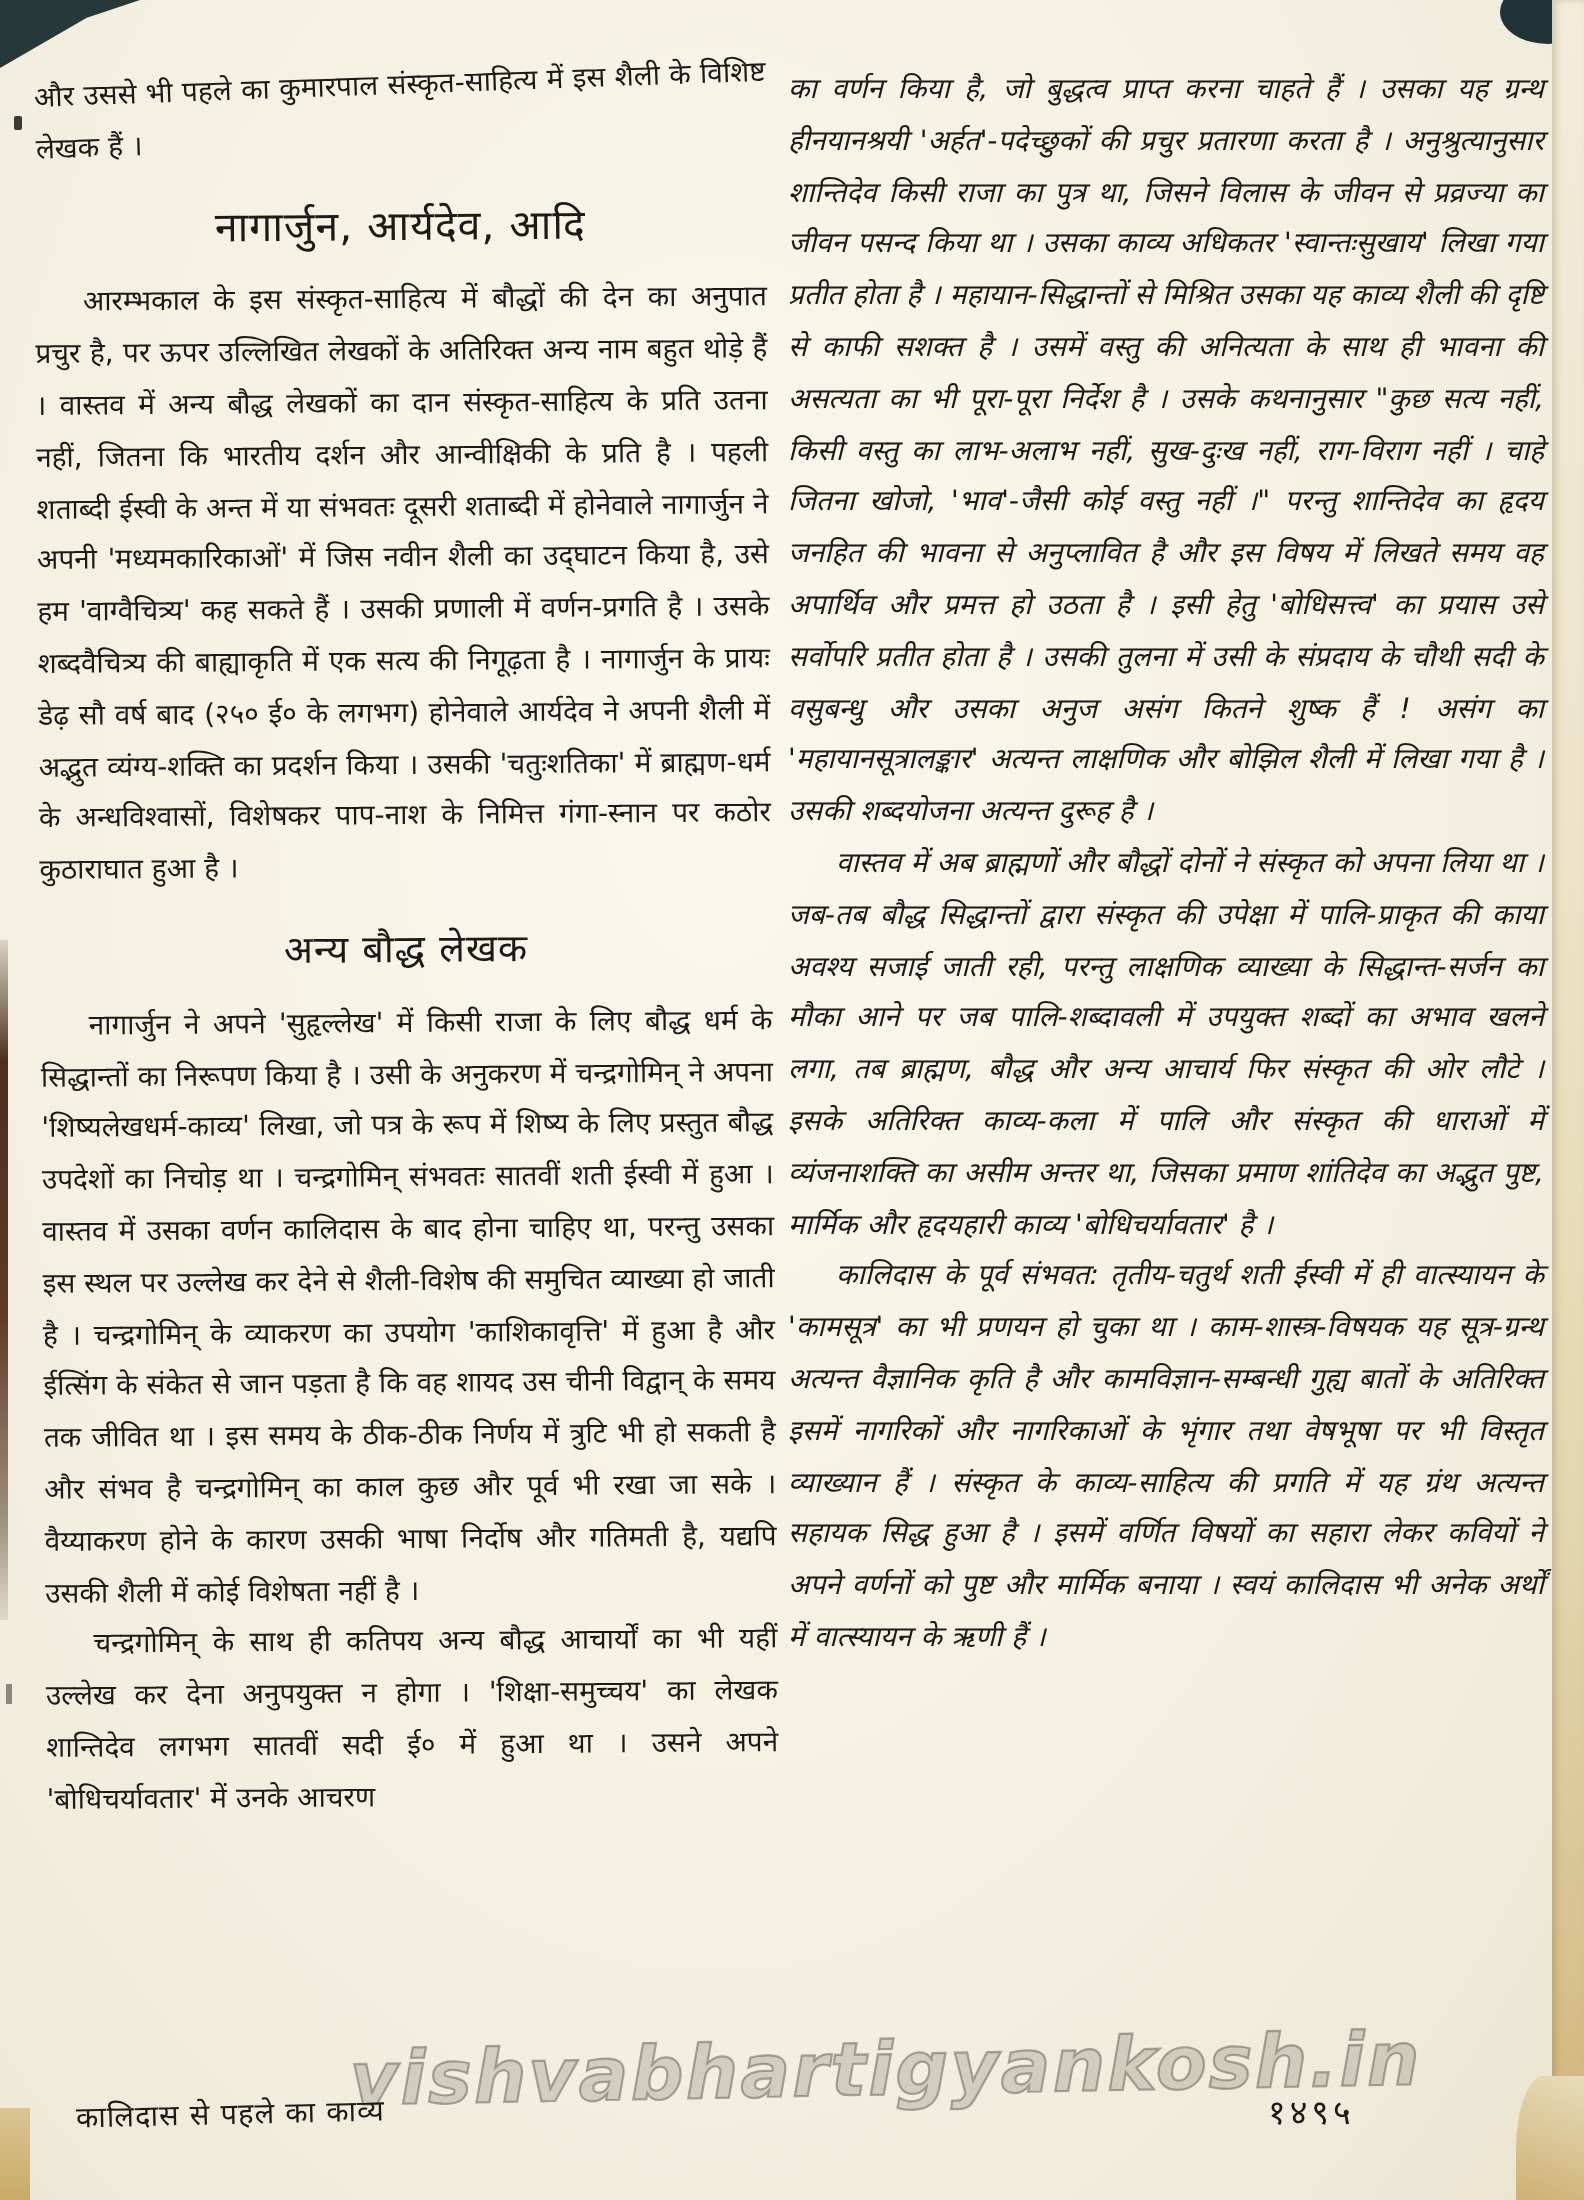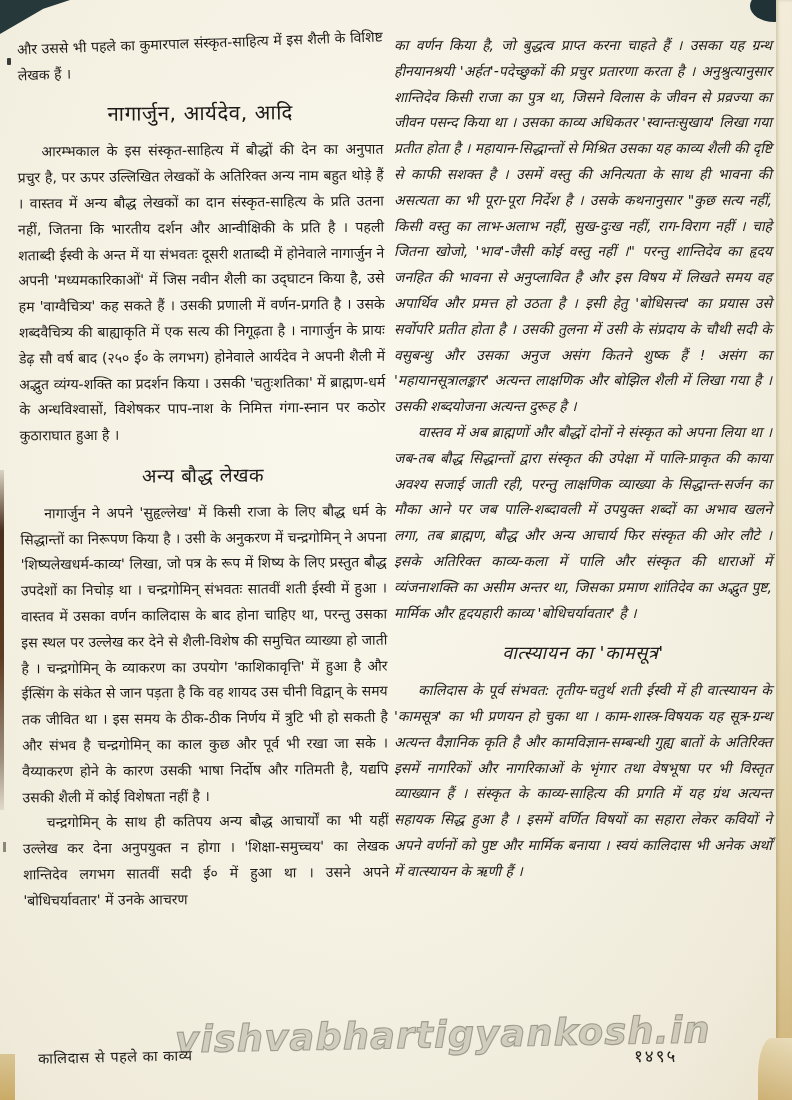--- a/index.html
+++ b/index.html
@@ -94,21 +94,20 @@
     <h2 class="sect-heading h-big">नागार्जुन, आर्यदेव, आदि</h2>
     <p class="para indent">आरम्भकाल के इस संस्कृत-साहित्य में बौद्धों की देन का अनुपात प्रचुर है, पर ऊपर उल्लिखित लेखकों के अतिरिक्त अन्य नाम बहुत थोड़े हैं । वास्तव में अन्य बौद्ध लेखकों का दान संस्कृत-साहित्य के प्रति उतना नहीं, जितना कि भारतीय दर्शन और आन्वीक्षिकी के प्रति है । पहली शताब्दी ईस्वी के अन्त में या संभवतः दूसरी शताब्दी में होनेवाले नागार्जुन ने अपनी 'मध्यमकारिकाओं' में जिस नवीन शैली का उद्‌घाटन किया है, उसे हम 'वाग्वैचित्र्य' कह सकते हैं । उसकी प्रणाली में वर्णन-प्रगति है । उसके शब्दवैचित्र्य की बाह्याकृति में एक सत्य की निगूढ़ता है । नागार्जुन के प्रायः डेढ़ सौ वर्ष बाद (२५० ई० के लगभग) होनेवाले आर्यदेव ने अपनी शैली में अद्भुत व्यंग्य-शक्ति का प्रदर्शन किया । उसकी 'चतुःशतिका' में ब्राह्मण-धर्म के अन्धविश्वासों, विशेषकर पाप-नाश के निमित्त गंगा-स्नान पर कठोर कुठाराघात हुआ है ।</p>
     <h3 class="sect-heading h-mid">अन्य बौद्ध लेखक</h3>
     <p class="para indent">नागार्जुन ने अपने 'सुहृल्लेख' में किसी राजा के लिए बौद्ध धर्म के सिद्धान्तों का निरूपण किया है । उसी के अनुकरण में चन्द्रगोमिन् ने अपना 'शिष्यलेखधर्म-काव्य' लिखा, जो पत्र के रूप में शिष्य के लिए प्रस्तुत बौद्ध उपदेशों का निचोड़ था ।  चन्द्रगोमिन् संभवतः  सातवीं शती ईस्वी  में हुआ । वास्तव में उसका वर्णन कालिदास के बाद होना चाहिए था, परन्तु उसका इस स्थल पर उल्लेख कर देने से शैली-विशेष की समुचित व्याख्या हो जाती है । चन्द्रगोमिन् के व्याकरण का उपयोग 'काशिकावृत्ति' में हुआ है और ईत्सिंग के संकेत से जान पड़ता है कि वह शायद उस चीनी विद्वान् के समय तक जीवित था । इस समय के ठीक-ठीक निर्णय में त्रुटि भी हो सकती है और संभव है चन्द्रगोमिन् का काल कुछ और पूर्व भी रखा जा सके । वैय्याकरण होने  के कारण उसकी भाषा निर्दोष और गतिमती है, यद्यपि उसकी शैली में कोई विशेषता नहीं है ।</p>
     <p class="para indent">चन्द्रगोमिन् के साथ ही कतिपय अन्य बौद्ध आचार्यों का भी यहीं उल्लेख कर देना  अनुपयुक्त न  होगा ।  'शिक्षा-समुच्चय' का लेखक शान्तिदेव लगभग सातवीं सदी ई० में हुआ था ।  उसने अपने 'बोधिचर्यावतार' में उनके आचरण</p>
   </div>
 
   <div class="col col-right">
     <p class="para">का वर्णन किया है, जो बुद्धत्व प्राप्त करना चाहते हैं । उसका यह ग्रन्थ हीनयानश्रयी 'अर्हत'-पदेच्छुकों की प्रचुर प्रतारणा करता है ।  अनुश्रुत्यानुसार शान्तिदेव  किसी राजा का पुत्र था, जिसने विलास के जीवन से  प्रव्रज्या का जीवन पसन्द किया था ।  उसका काव्य अधिकतर  'स्वान्तःसुखाय'  लिखा गया प्रतीत होता है । महायान-सिद्धान्तों से मिश्रित उसका यह काव्य शैली की दृष्टि से काफी सशक्त है । उसमें वस्तु की अनित्यता के साथ ही भावना की असत्यता का भी पूरा-पूरा निर्देश है । उसके कथनानुसार "कुछ सत्य नहीं, किसी वस्तु का लाभ-अलाभ नहीं, सुख-दुःख नहीं, राग-विराग नहीं । चाहे जितना खोजो, 'भाव'-जैसी कोई वस्तु नहीं ।" परन्तु शान्तिदेव का हृदय जनहित की भावना से अनुप्लावित है और इस विषय में लिखते समय वह अपार्थिव और प्रमत्त हो उठता है । इसी हेतु 'बोधिसत्त्व'  का प्रयास उसे सर्वोपरि प्रतीत होता है । उसकी तुलना में उसी के संप्रदाय के चौथी सदी के वसुबन्धु और उसका  अनुज असंग कितने शुष्क हैं ! असंग का 'महायानसूत्रालङ्कार' अत्यन्त लाक्षणिक और बोझिल शैली में लिखा गया है ।  उसकी शब्दयोजना अत्यन्त दुरूह है ।</p>
     <p class="para indent">वास्तव में अब ब्राह्मणों और बौद्धों दोनों ने संस्कृत को अपना लिया था । जब-तब बौद्ध सिद्धान्तों द्वारा संस्कृत की उपेक्षा में पालि-प्राकृत की काया अवश्य सजाई जाती रही, परन्तु लाक्षणिक व्याख्या के सिद्धान्त-सर्जन का मौका आने पर जब पालि-शब्दावली में उपयुक्त शब्दों का अभाव खलने लगा, तब ब्राह्मण, बौद्ध और अन्य आचार्य फिर संस्कृत की ओर लौटे ।  इसके अतिरिक्त काव्य-कला में  पालि और संस्कृत की धाराओं में व्यंजनाशक्ति का असीम अन्तर था, जिसका प्रमाण शांतिदेव का  अद्भुत पुष्ट,  मार्मिक और हृदयहारी काव्य 'बोधिचर्यावतार' है ।</p>
-    <h3 class="sect-heading h-right">वात्स्यायन का 'कामसूत्र'</h3>
     <p class="para indent">कालिदास  के पूर्व संभवत: तृतीय-चतुर्थ शती ईस्वी में ही वात्स्यायन के 'कामसूत्र' का भी प्रणयन  हो चुका  था । काम-शास्त्र-विषयक यह सूत्र-ग्रन्थ अत्यन्त वैज्ञानिक कृति  है और कामविज्ञान-सम्बन्धी गुह्य बातों के अतिरिक्त इसमें नागरिकों और नागरिकाओं के भृंगार तथा  वेषभूषा पर भी विस्तृत व्याख्यान हैं । संस्कृत के काव्य-साहित्य की प्रगति में यह ग्रंथ अत्यन्त सहायक सिद्ध हुआ है । इसमें वर्णित विषयों का सहारा लेकर कवियों ने अपने वर्णनों को पुष्ट और मार्मिक बनाया । स्वयं कालिदास भी अनेक अर्थों में  वात्स्यायन के ऋणी हैं ।</p>
   </div>
 
   <div class="watermark">vishvabhartigyankosh.in</div>
   <div class="running-title">कालिदास से पहले का काव्य</div>
   <div class="page-number">१४९५</div>
 
 </div>
 
 </body></html>

